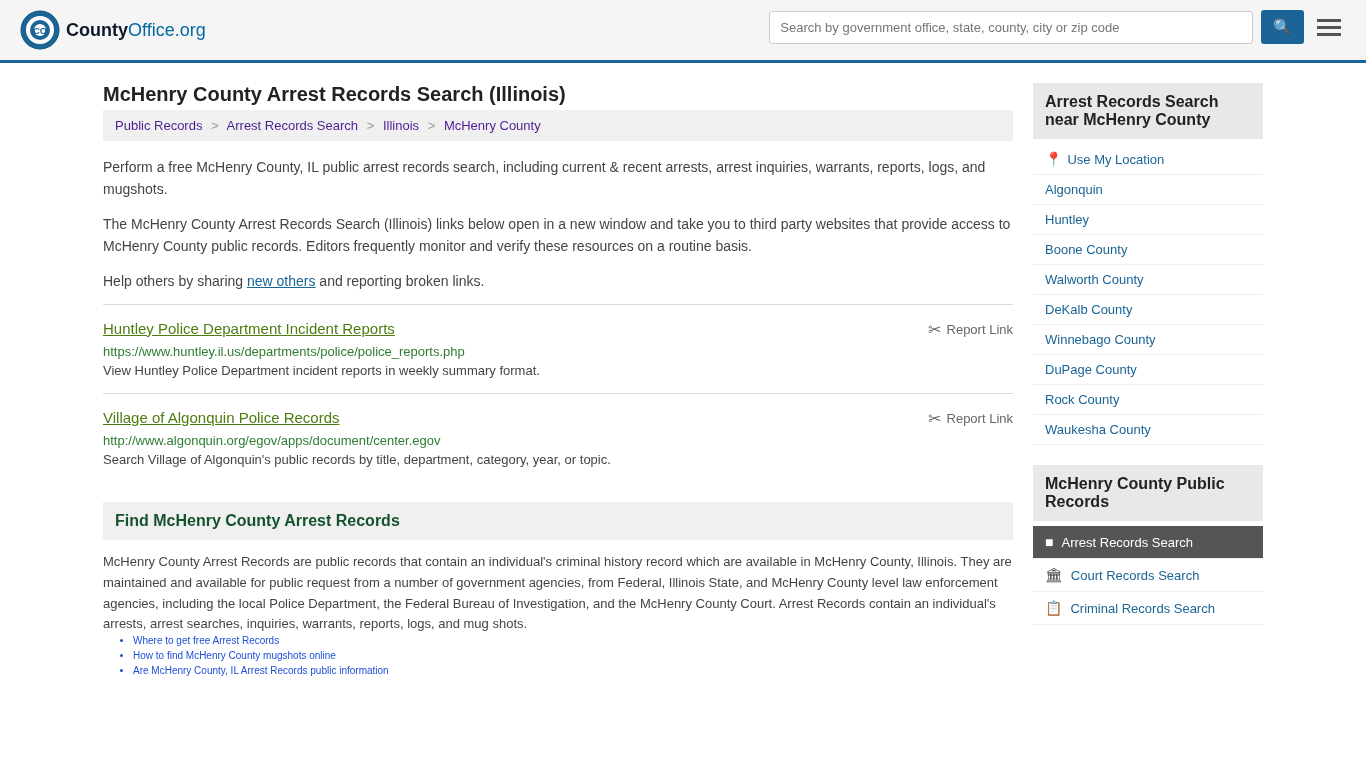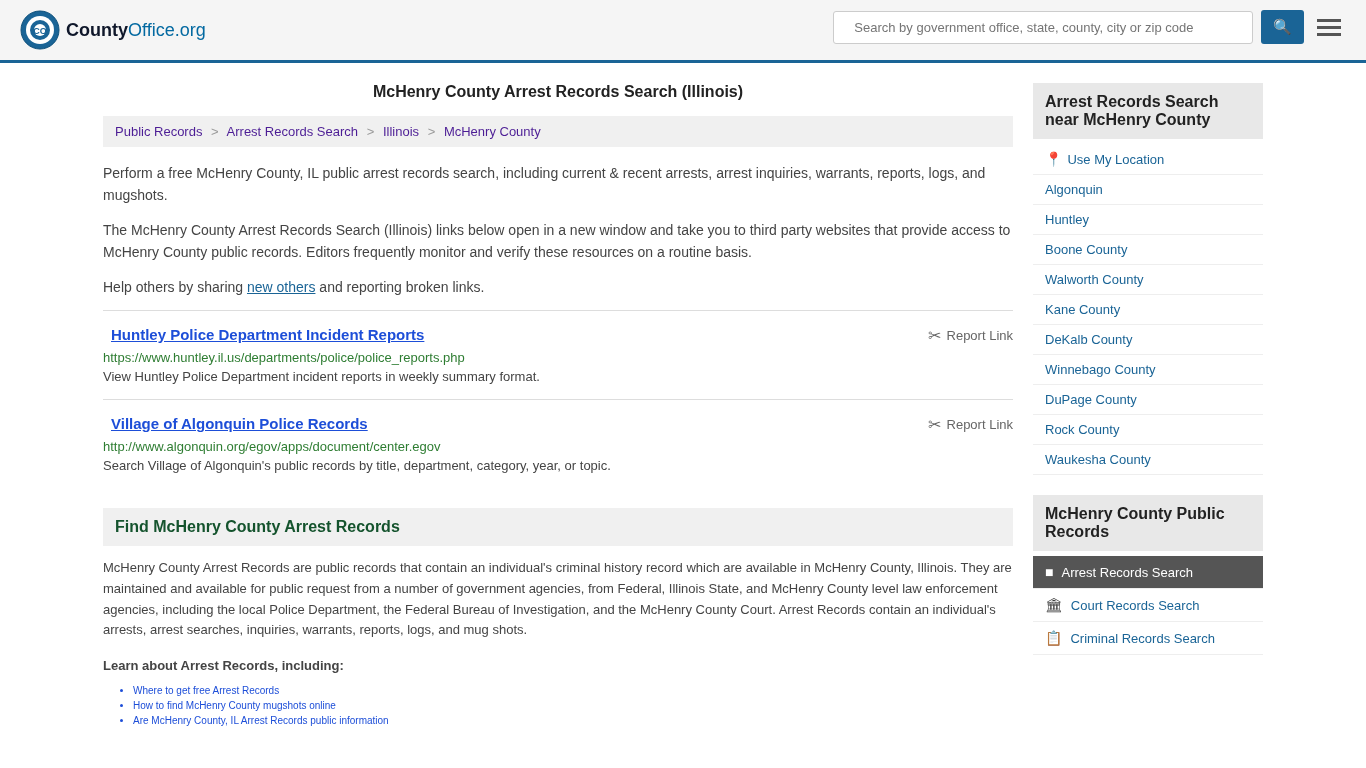--- a/index.html
+++ b/index.html
@@ -22,22 +22,22 @@
     .logo-icon {
       width: 40px;
       height: 40px;
     }
     .search-area {
       display: flex;
       align-items: center;
       gap: 8px;
     }
     .search-input {
-      width: 420px;
-      padding: 8px 20px;
+      width: 484px;
+      padding: 8px 10px;
       border: 1px solid #ccc;
       border-radius: 3px;
       font-size: 13px;
       color: #999;
     }
     .search-btn {
       background: #1a6496;
       border: none;
       padding: 8px 12px;
       cursor: pointer;
@@ -70,25 +70,24 @@
       padding: 20px;
       display: flex;
       gap: 20px;
     }
 
     
     .main-content {
       flex: 1;
     }
     .page-title {
-      font-size: 16px;
+      font-size: 20px;
       font-weight: bold;
       color: #222;
-      margin-bottom: 15px;
-      text-align: center;
+      margin-bottom: 4px;
     }
     .breadcrumb {
       background: #f0f0f0;
       padding: 8px 12px;
       font-size: 13px;
       margin-bottom: 15px;
       color: #555;
     }
     .breadcrumb a {
       color: #4c1d95;
@@ -112,25 +111,24 @@
       padding: 15px 0;
     }
     .link-card-header {
       display: flex;
       justify-content: space-between;
       align-items: flex-start;
       margin-bottom: 5px;
     }
     .link-card-title {
       font-size: 15px;
-      font-weight: bold;
-      color: #1d4ed8;
+      font-weight: normal;
+      color: #4d7c0f;
       text-decoration: underline;
       cursor: pointer;
-      margin-left: 8px;
     }
     .report-link-btn {
       display: flex;
       align-items: center;
       gap: 5px;
       color: #666;
       font-size: 13px;
       cursor: pointer;
       white-space: nowrap;
       background: none;
@@ -305,21 +303,20 @@
           <span>Report Link</span>
         </button>
       </div>
       <div class="link-url">http://www.algonquin.org/egov/apps/document/center.egov</div>
       <div class="link-desc">Search Village of Algonquin's public records by title, department, category, year, or topic.</div>
     </div>
 
     <div class="find-section">
       <div class="find-section-title">Find McHenry County Arrest Records</div>
       <p>McHenry County Arrest Records are public records that contain an individual's criminal history record which are available in McHenry County, Illinois. They are maintained and available for public request from a number of government agencies, from Federal, Illinois State, and McHenry County level law enforcement agencies, including the local Police Department, the Federal Bureau of Investigation, and the McHenry County Court. Arrest Records contain an individual's arrests, arrest searches, inquiries, warrants, reports, logs, and mug shots.</p>
-      <p class="learn-title">Learn about Arrest Records, including:</p>
       <ul class="bullet-list">
         <li>Where to get free Arrest Records</li>
         <li>How to find McHenry County mugshots online</li>
         <li>Are McHenry County, IL Arrest Records public information</li>
       </ul>
     </div>
   </main>
 
   <aside class="sidebar">
 
@@ -328,21 +325,20 @@
 
       <div class="sidebar-link use-location">
         <span class="pin-icon">📍</span>
         <span>Use My Location</span>
       </div>
 
       <a class="sidebar-link" href="#">Algonquin</a>
       <a class="sidebar-link" href="#">Huntley</a>
       <a class="sidebar-link" href="#">Boone County</a>
       <a class="sidebar-link" href="#">Walworth County</a>
-      <a class="sidebar-link" href="#">Kane County</a>
       <a class="sidebar-link" href="#">DeKalb County</a>
       <a class="sidebar-link" href="#">Winnebago County</a>
       <a class="sidebar-link" href="#">DuPage County</a>
       <a class="sidebar-link" href="#">Rock County</a>
       <a class="sidebar-link" href="#">Waukesha County</a>
     </div>
 
     <div class="sidebar-section">
       <div class="sidebar-title">McHenry County Public Records</div>
 

